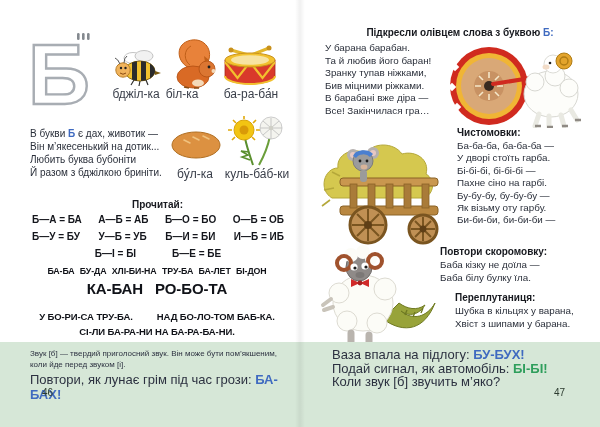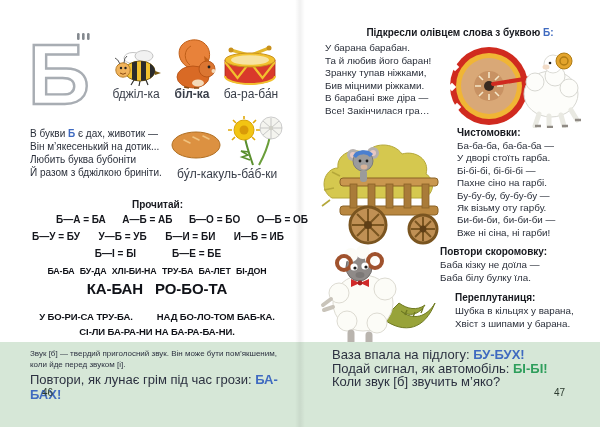--- a/index.html
+++ b/index.html
@@ -80,21 +80,21 @@
         <circle cx="50" cy="6" r="2.5" fill="#c8901c"></circle>
       <path d="M6,18 h50 v16 a25,8 0 0 1 -50,0 Z" fill="#d93a2b" stroke="#a8281c" stroke-width="0.8"></path>
       <path d="M6,20 L18.5,36 L31,20 L43.5,36 L56,20" stroke="#f2c12e" stroke-width="2.2" fill="none"></path>
       <ellipse cx="31" cy="18" rx="25" ry="7" fill="#f2c12e" stroke="#c8901c"></ellipse>
       <ellipse cx="31" cy="18" rx="19" ry="4.8" fill="#f7e3a1"></ellipse>
       <path d="M6,34 a25,8 0 0 0 50,0" fill="none" stroke="#f2c12e" stroke-width="2"></path>
     </svg>
   </div>
 
   <div class="abs cap" style="left:105px;top:87px;width:62px;">бджіл-ка</div>
-  <div class="abs cap" style="left:166px;top:87px;width:52px;font-weight:bold;">біл-ка</div>
+  <div class="abs cap" style="left:156px;top:87px;width:52px;">біл-ка</div>
   <div class="abs cap" style="left:218px;top:87px;width:66px;">ба-ра-ба́н</div>
 
   <div class="abs poem" style="left:30px;top:127px;width:145px;">
     <div><span>В букви </span><span class="blue bold">Б</span><span> є дах, животик —</span></div>
     <div>Він м’якесенький на дотик...</div>
     <div>Любить буква бубоніти</div>
     <div>Й разом з бджілкою бриніти.</div>
   </div>
 
   <div class="abs" style="left:170px;top:126px;width:52px;height:38px;">
@@ -114,25 +114,25 @@
       <circle cx="18" cy="14" r="10" fill="#f2c412" stroke="#d9a408"></circle>
       <circle cx="18" cy="14" r="4.5" fill="#d99a08"></circle>
       <circle cx="45" cy="12" r="11" fill="#f4f4ef" stroke="#cccccc"></circle>
       <g stroke="#bbbbbb" stroke-width="0.8">
         <path d="M45,12 L45,2 M45,12 L53,5 M45,12 L56,12 M45,12 L53,19 M45,12 L45,23 M45,12 L37,19 M45,12 L34,12 M45,12 L37,5"></path>
       </g>
       <circle cx="45" cy="12" r="2.2" fill="#cfcfc6"></circle>
     </svg>
   </div>
   <div class="abs cap" style="left:162px;top:167px;width:66px;">бу́л-ка</div>
-  <div class="abs cap" style="left:212px;top:167px;width:66px;">куль-ба́б-ки</div>
+  <div class="abs cap" style="left:224px;top:167px;width:66px;">куль-ба́б-ки</div>
 
   <div class="abs h" style="left:30px;top:199px;width:255px;text-align:center;">Прочитай:</div>
 
-  <div class="abs formula-row" style="left:32px;top:214px;width:252px;margin-left:24px;">
+  <div class="abs formula-row" style="left:32px;top:214px;width:252px;">
     <span>Б—А = БА</span>
     <span>А—Б = АБ</span>
     <span>Б—О = БО</span>
     <span>О—Б = ОБ</span>
   </div>
   <div class="abs formula-row" style="left:32px;top:231px;width:252px;">
     <span>Б—У = БУ</span>
     <span>У—Б = УБ</span>
     <span>Б—И = БИ</span>
     <span>И—Б = ИБ</span>
@@ -194,21 +194,20 @@
 
   <div class="abs h" style="left:457px;top:127px;">Чистомовки:</div>
   <div class="abs rtext" style="left:457px;top:140px;width:138px;line-height:12.4px;">
     <div>Ба-ба-ба, ба-ба-ба —</div>
     <div>У дворі стоїть гарба.</div>
     <div>Бі-бі-бі, бі-бі-бі —</div>
     <div>Пахне сіно на гарбі.</div>
     <div>Бу-бу-бу, бу-бу-бу —</div>
     <div>Як візьму оту гарбу.</div>
     <div>Би-би-би, би-би-би —</div>
-    <div>Вже ні сіна, ні гарби!</div>
   </div>
 
   <div class="abs" style="left:320px;top:128px;width:138px;height:118px;">
     <svg width="138" height="118" viewBox="0 0 138 118">
       <path d="M12,70 C-2,62 4,40 18,40 C16,26 34,18 46,26 C52,14 74,14 82,26 C96,22 110,32 106,46 C116,52 114,66 104,70 Z" fill="#d5c84f" stroke="#b5a83a"></path>
       <path d="M10,72 l-8,6 M14,60 l-10,2 M20,48 l-8,-4" stroke="#b5a83a" stroke-width="1.6"></path>
       <rect x="20" y="50" width="98" height="8" rx="3" fill="#c9974f" stroke="#8a6226"></rect>
       <rect x="20" y="78" width="98" height="9" rx="3" fill="#b98740" stroke="#8a6226"></rect>
       <g fill="#a97b39" stroke="#8a6226" stroke-width="0.8">
         <rect x="30" y="56" width="7" height="24"></rect>

